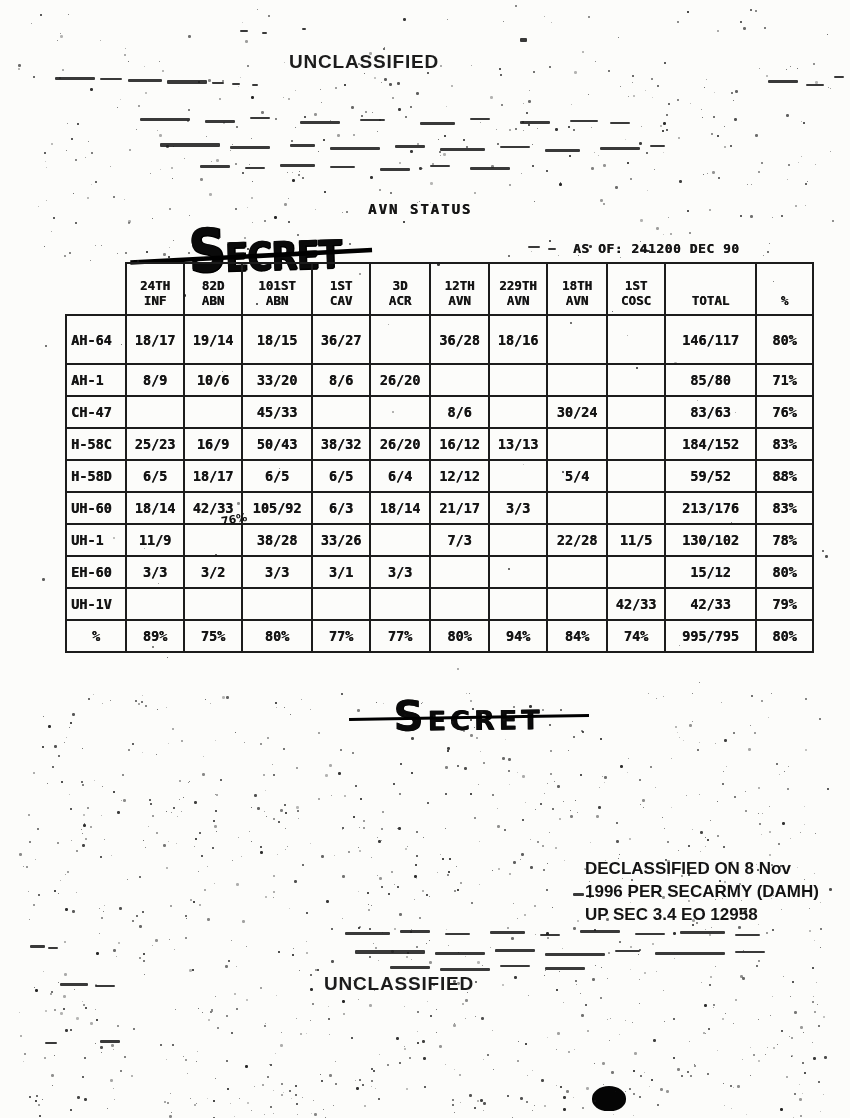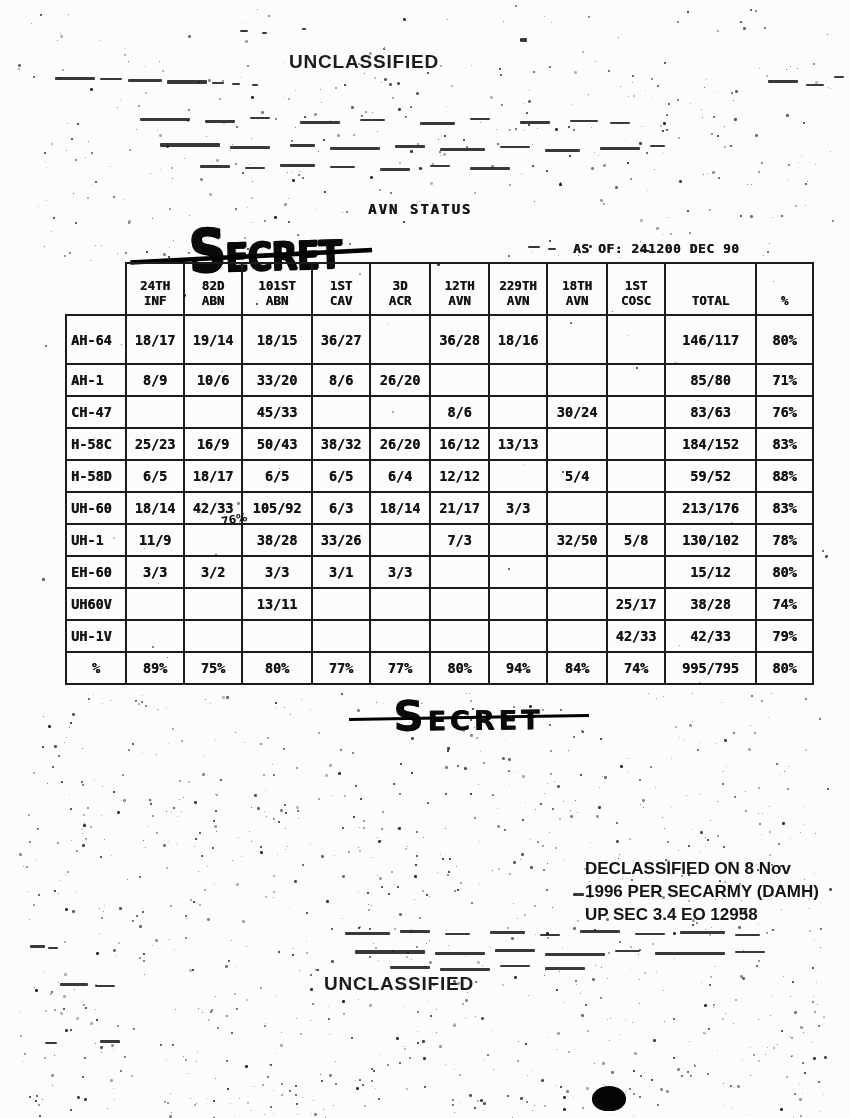--- a/index.html
+++ b/index.html
@@ -189,52 +189,38 @@
         </tr>
         <tr>
           <td class="lbl">UH-1</td>
           <td>11/9</td>
           <td></td>
           <td>38/28</td>
           <td>33/26</td>
           <td></td>
           <td>7/3</td>
           <td></td>
-          <td>32/50</td>
-          <td>5/8</td>
+          <td>22/28</td>
+          <td>11/5</td>
           <td>130/102</td>
           <td>78%</td>
         </tr>
         <tr>
           <td class="lbl">EH-60</td>
           <td>3/3</td>
           <td>3/2</td>
           <td>3/3</td>
           <td>3/1</td>
           <td>3/3</td>
           <td></td>
           <td></td>
           <td></td>
           <td></td>
           <td>15/12</td>
           <td>80%</td>
-        </tr>
-        <tr>
-          <td class="lbl">UH60V</td>
-          <td></td>
-          <td></td>
-          <td>13/11</td>
-          <td></td>
-          <td></td>
-          <td></td>
-          <td></td>
-          <td></td>
-          <td>25/17</td>
-          <td>38/28</td>
-          <td>74%</td>
         </tr>
         <tr>
           <td class="lbl">UH-1V</td>
           <td></td>
           <td></td>
           <td></td>
           <td></td>
           <td></td>
           <td></td>
           <td></td>

